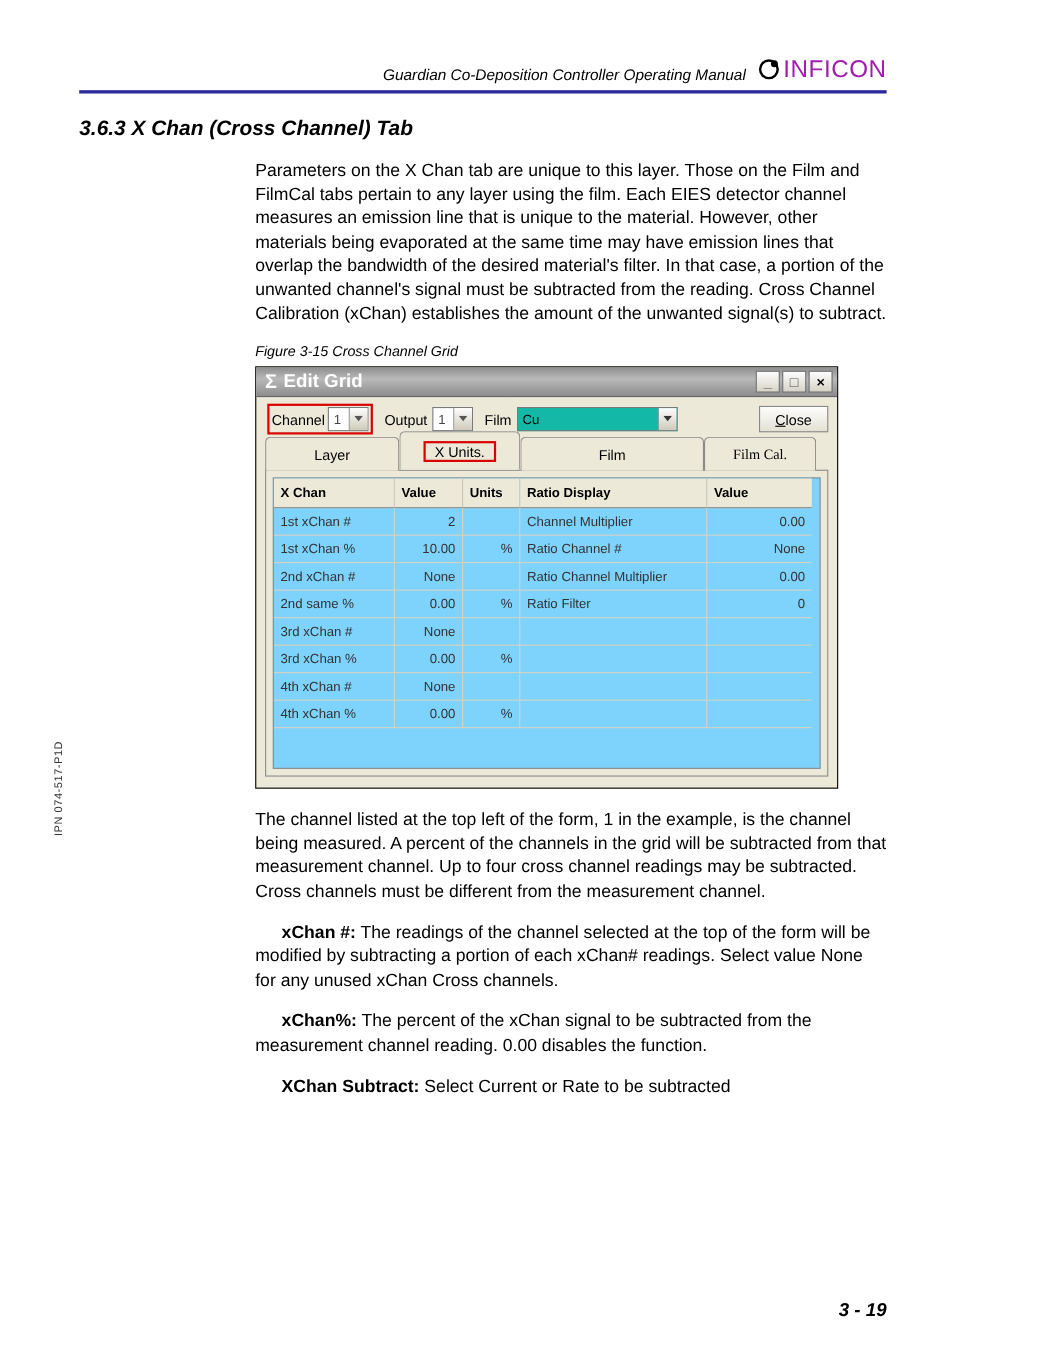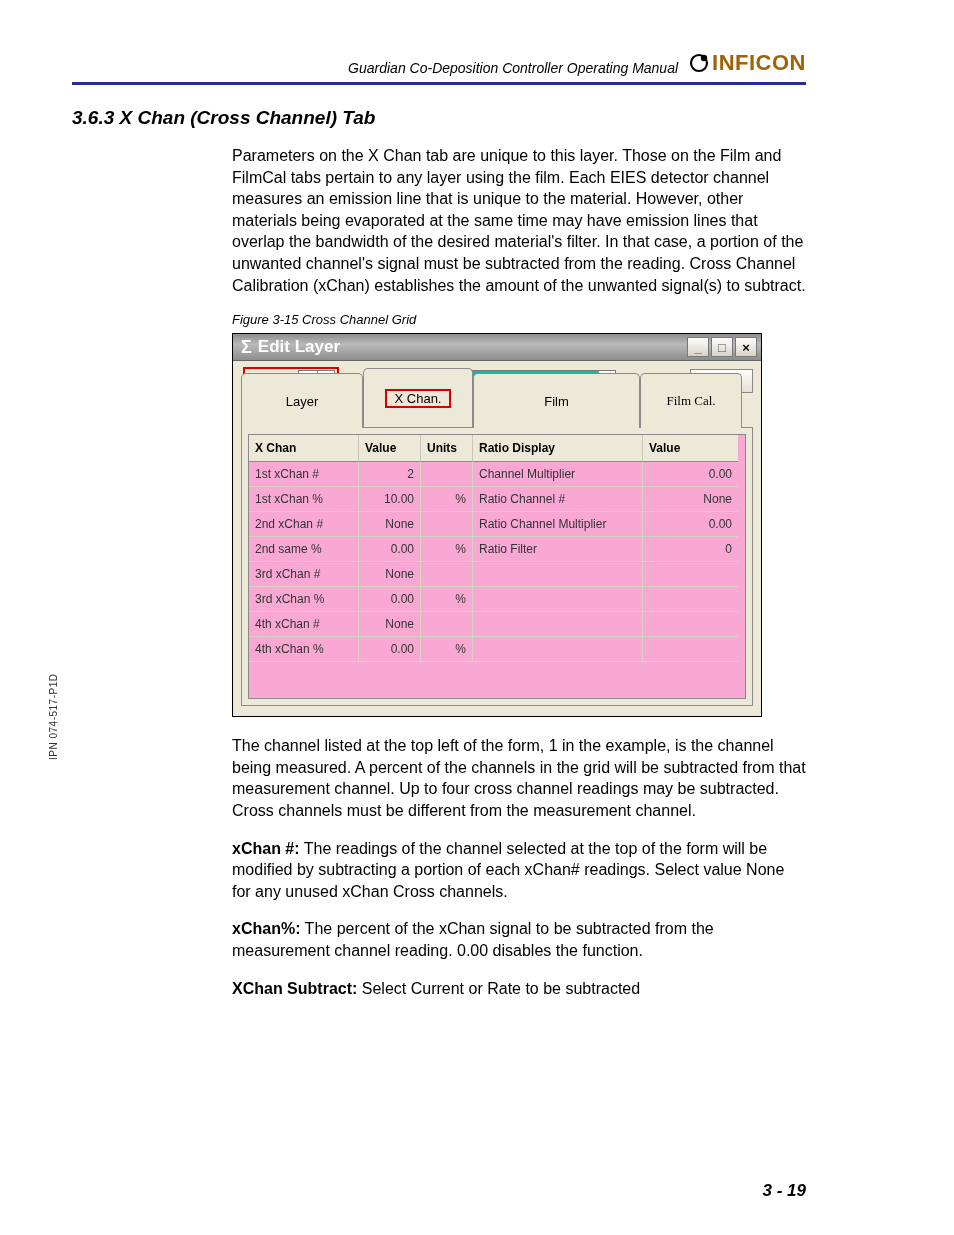--- a/index.html
+++ b/index.html
@@ -27,23 +27,23 @@
     font-style: italic;
     font-size: 14px;
     color: #000;
     flex: 1;
     text-align: right;
     padding-right: 10px;
   }
   .brand {
     display: flex;
     align-items: center;
-    font-weight: 700;
+    font-weight: 400;
     font-size: 22px;
-    color: #a16207;
+    color: #a21caf;
     letter-spacing: 0.5px;
   }
   .brand svg { margin-right: 2px; }
   .header-rule {
     height: 3px;
     background: #2a2a9a;
     margin: 6px 0 22px 0;
   }
   .section-heading {
     font-style: italic;
@@ -59,21 +59,21 @@
     font-size: 16px;
     line-height: 1.35;
     margin-bottom: 16px;
   }
   .figure-caption {
     font-style: italic;
     font-size: 13px;
     margin-bottom: 6px;
   }
   .def-para { font-size: 16px; line-height: 1.35; margin-bottom: 14px; }
-  .def-para .term { font-weight: bold; }
+  .def-para .term { font-weight: bold; margin-left: 24px; }
   .side-ipn {
     position: absolute;
     left: 48px;
     top: 760px;
     transform: rotate(-90deg);
     transform-origin: left top;
     font-size: 10px;
     color: #333;
     letter-spacing: 0.5px;
   }
@@ -161,21 +161,21 @@
 
   .tabs-strip {
     display: flex;
     padding: 0 8px;
     align-items: flex-end;
     height: 26px;
     font-size: 13px;
   }
   .tab {
     height: 22px;
-    padding: 16px 0;
+    padding: 4px 0;
     border: 1px solid #8a8a8a;
     border-bottom: none;
     background: #ece9d8;
     border-top-left-radius: 5px;
     border-top-right-radius: 5px;
     display: flex; align-items: center; justify-content: center;
     position: relative;
     top: 1px;
   }
   .tab.layer { width: 120px; }
@@ -184,21 +184,21 @@
   .tab.filmcal { width: 100px; font-family: Liberation Serif, serif; }
   .tab.xchan .red-box2 { border: 2px solid #d90000; padding: 0 8px; }
   .tabpane {
     margin: 0 8px 10px 8px;
     border: 1px solid #8a8a8a;
     background: #ece9d8;
     padding: 6px;
   }
   .grid {
     border: 1px solid #8a8a8a;
-    background: #f9a8d4;
+    background: #7dd3fc;
   }
   .ghead, .grow {
     display: grid;
     grid-template-columns: 110px 62px 52px 170px 95px;
   }
   .ghead > div {
     font-weight: bold;
     font-size: 12px;
     padding: 6px 6px;
     background: #ece9d8;
@@ -239,21 +239,21 @@
 
   <h2 class="section-heading">3.6.3  X Chan (Cross Channel) Tab</h2>
 
   <p class="body-text">Parameters on the X Chan tab are unique to this layer. Those on the Film and FilmCal tabs pertain to any layer using the film. Each EIES detector channel measures an emission line that is unique to the material. However, other materials being evaporated at the same time may have emission lines that overlap the bandwidth of the desired material's filter. In that case, a portion of the unwanted channel's signal must be subtracted from the reading. Cross Channel Calibration (xChan) establishes the amount of the unwanted signal(s) to subtract.</p>
 
   <div class="figure-caption">Figure 3-15  Cross Channel Grid</div>
 
   <div class="win">
     <div class="titlebar">
       <span class="sigma">Σ</span>
-      <span class="ttl">Edit Layer</span>
+      <span class="ttl">Edit Grid</span>
       <div class="win-btns">
         <div class="win-btn">_</div>
         <div class="win-btn">□</div>
         <div class="win-btn x">×</div>
       </div>
     </div>
 
     <div class="toolbar">
       <span class="red-box">
         <span>Channel</span>
@@ -293,21 +293,21 @@
 
       <span class="close-btn">
         <span class="u">C</span>
           <span>lose</span>
       </span>
     </div>
 
     <div class="tabs-strip">
       <div class="tab layer">Layer</div>
       <div class="tab xchan">
-        <span class="red-box2">X Chan.</span>
+        <span class="red-box2">X Units.</span>
       </div>
       <div class="tab film">Film</div>
       <div class="tab filmcal">Film Cal.</div>
     </div>
 
     <div class="tabpane">
       <div class="grid">
         <div class="ghead">
           <div>X Chan</div>
           <div>Value</div>

